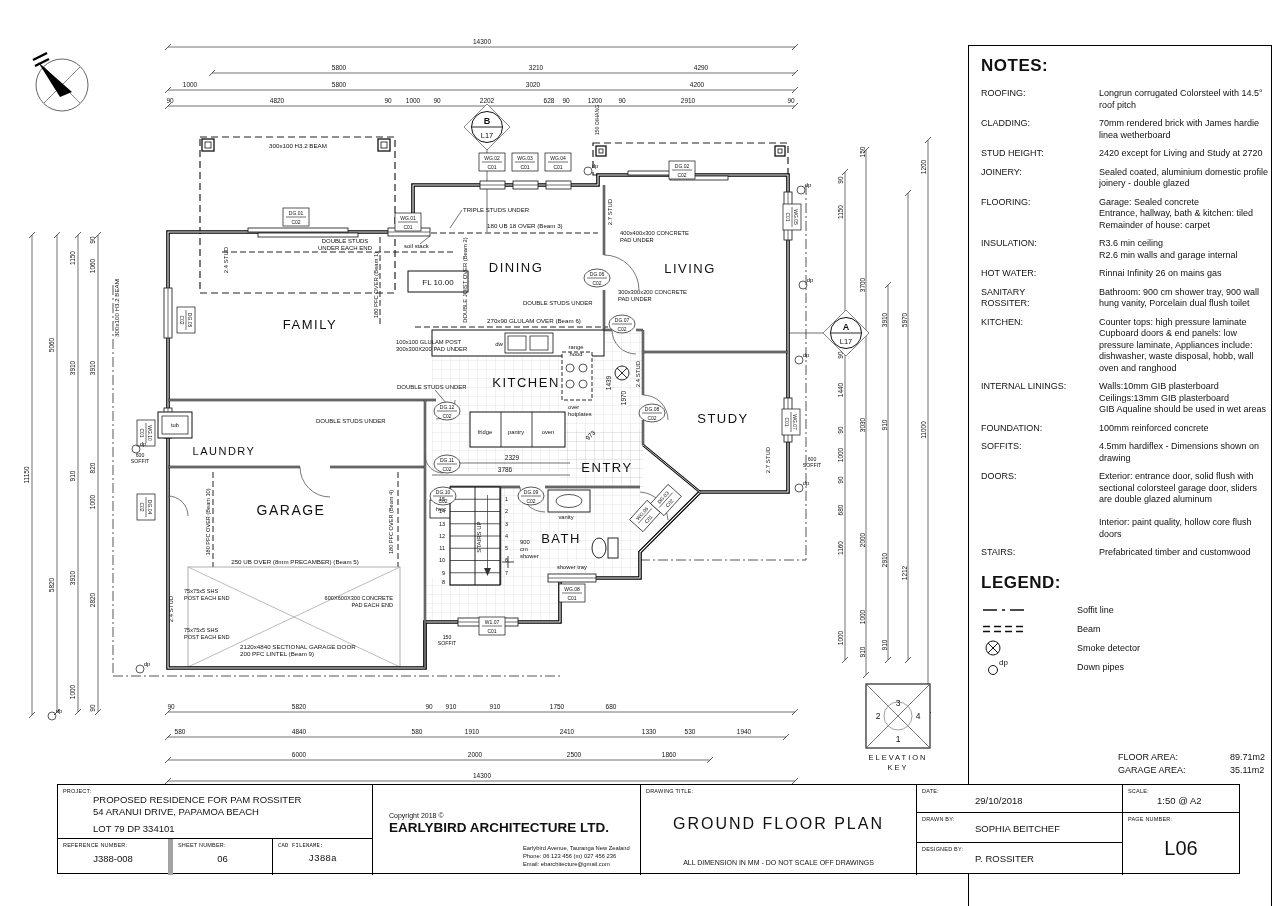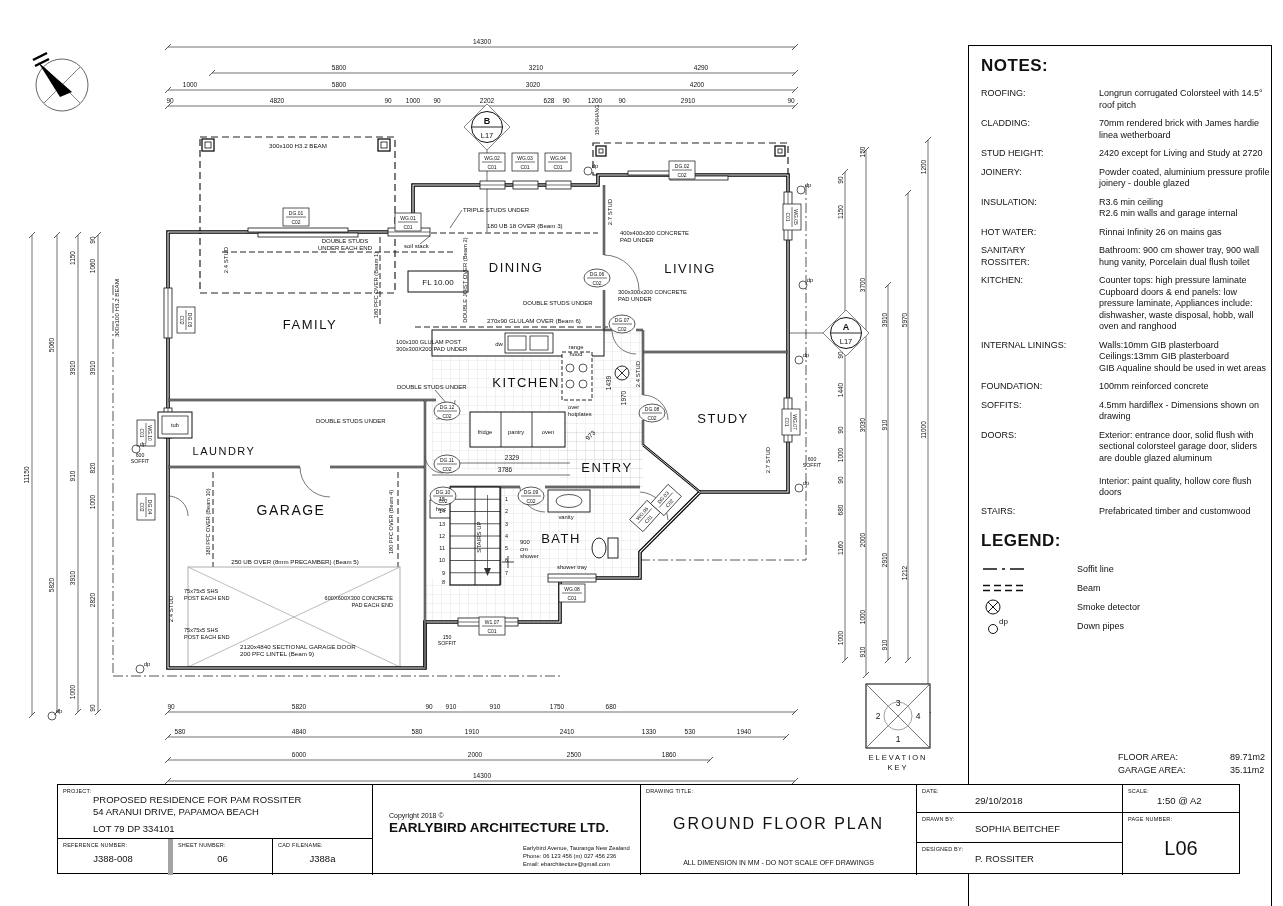--- a/index.html
+++ b/index.html
@@ -28,21 +28,21 @@
   
   .tblock{position:absolute;left:57px;top:784px;width:1183px;height:90px;
     border:1.5px solid #000;box-sizing:border-box;background:#fff;}
   .cell{position:absolute;box-sizing:border-box;}
   .microlabel{font-size:5.5px;letter-spacing:.2px;color:#111;position:absolute;top:3px;left:5px;}
   .proj-cell{left:0;top:0;width:315px;height:54px;border-right:1px solid #000;border-bottom:1px solid #000;}
   .proj-lines{position:absolute;left:35px;top:9px;font-size:9.5px;line-height:12px;}
   .proj-lot{position:absolute;left:35px;top:38px;font-size:9.5px;}
   .ref-cell{left:0;top:54px;width:115px;height:36px;border-right:5px solid #a3a3a3;}
   .sheet-cell{left:115px;top:54px;width:100px;height:36px;border-right:1px solid #000;}
-  .cad-cell{left:215px;top:54px;width:100px;height:36px;border-right:1px solid #000;}
+  .cad-cell{left:215px;top:54px;width:100px;height:36px;border-right:1px solid #000;font-family:Liberation Mono, monospace;}
   .cellval{position:absolute;left:0;right:0;top:14px;text-align:center;font-size:9.5px;}
   .firm-cell{left:315px;top:0;width:268px;height:90px;border-right:1px solid #000;}
   .firm-name{position:absolute;left:16px;top:9px;font-size:13.5px;font-weight:bold;margin-top:26px;}
   .firm-copy{position:absolute;left:16px;top:27px;font-size:7px;}
   .firm-addr{position:absolute;left:150px;bottom:7px;font-size:5.8px;line-height:8px;}
   .title-cell{left:583px;top:0;width:276px;height:90px;border-right:1px solid #000;}
   .draw-title{position:absolute;left:0;right:0;top:30px;text-align:center;font-size:16px;letter-spacing:2px;}
   .draw-note{position:absolute;left:0;right:0;bottom:9px;text-align:center;font-size:7px;}
   .date-cell{left:859px;top:0;width:206px;height:28px;border-right:1px solid #000;border-bottom:1px solid #000;}
   .drawn-cell{left:859px;top:28px;width:206px;height:30px;border-right:1px solid #000;border-bottom:1px solid #000;}
@@ -608,21 +608,27 @@
         <div class="note-row">
           <div class="note-label">CLADDING:</div>
           <div class="note-text">70mm rendered brick with James hardie linea wetherboard</div>
         </div>
         <div class="note-row">
           <div class="note-label">STUD HEIGHT:</div>
           <div class="note-text">2420 except for Living and Study at 2720</div>
         </div>
         <div class="note-row">
           <div class="note-label">JOINERY:</div>
-          <div class="note-text">Powder coated, aluminium pressure profile joinery - double glazed</div>
+          <div class="note-text">Sealed coated, aluminium domestic profile joinery - double glazed</div>
+        </div>
+        <div class="note-row">
+          <div class="note-label">FLOORING:</div>
+          <div class="note-text">Garage: Sealed concrete
+Entrance, hallway, bath &amp; kitchen: tiled
+Remainder of house: carpet</div>
         </div>
         <div class="note-row">
           <div class="note-label">INSULATION:</div>
           <div class="note-text">R3.6 min ceiling
 R2.6 min walls and garage internal</div>
         </div>
         <div class="note-row">
           <div class="note-label">HOT WATER:</div>
           <div class="note-text">Rinnai Infinity 26 on mains gas</div>
         </div>

